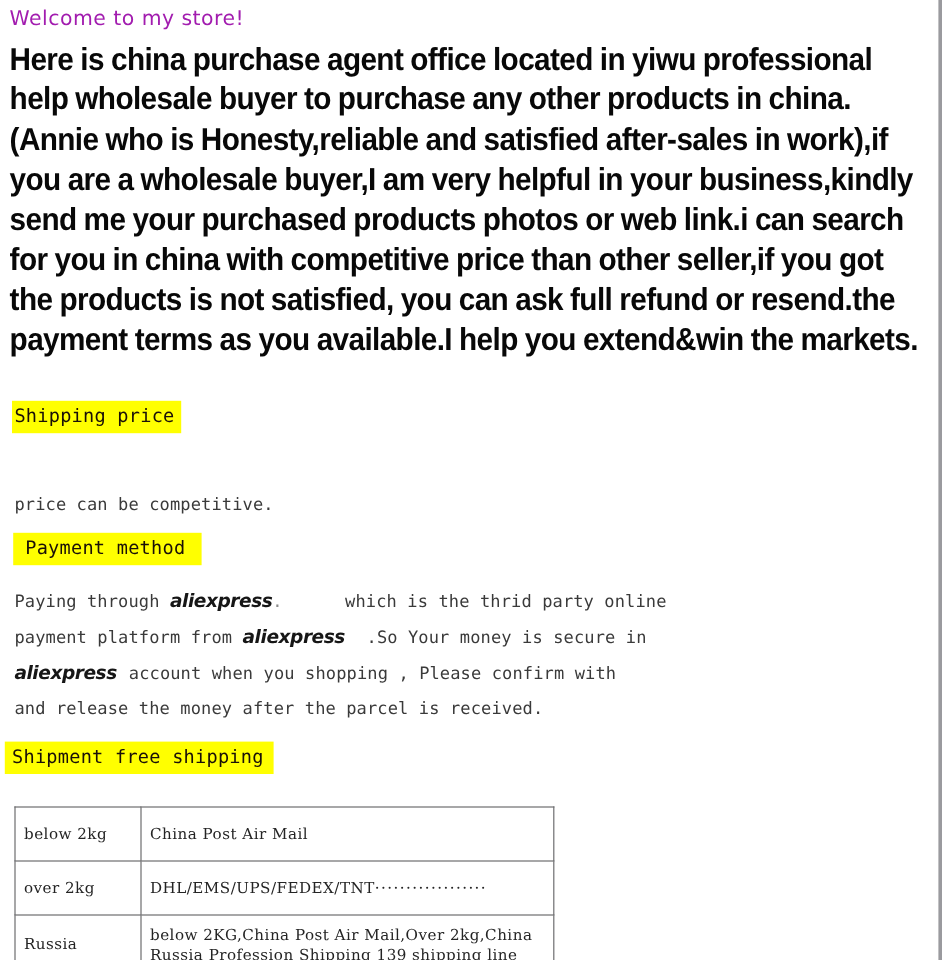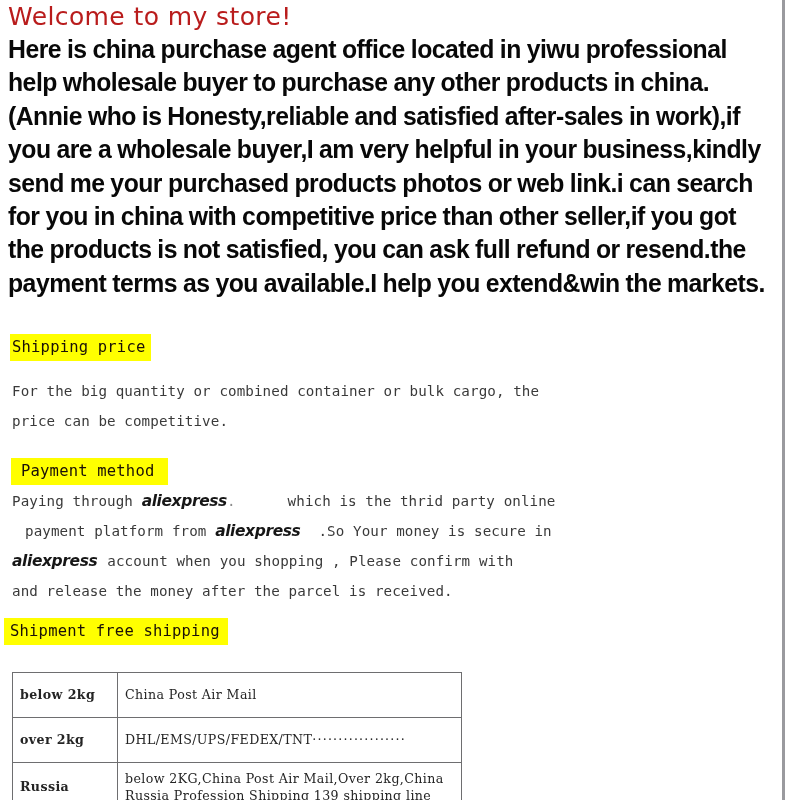--- a/index.html
+++ b/index.html
@@ -23,24 +23,24 @@
 
   
   .intro {
     position: absolute;
     left: 8px;
     top: 0px;
     width: 775px;
   }
   .welcome-line {
     font-family: "DejaVu Sans", sans-serif;
-    font-size: 25px;
+    font-size: 17px;
     line-height: 33px;
     font-weight: 400;
-    color: #b91c1c;
+    color: #a21caf;
     letter-spacing: 0.4px;
     white-space: nowrap;
   }
   .intro-body {
     font-family: "Liberation Sans", sans-serif;
     font-size: 26.5px;
     line-height: 33.4px;
     font-weight: bold;
     color: #080808;
     letter-spacing: -0.55px;
@@ -100,21 +100,21 @@
     background: #ffffff;
   }
   .ship-table td {
     border: 1px solid #6e6e70;
     color: #242424;
     vertical-align: middle;
     font-size: 12.6px;
     line-height: 16px;
     padding: 4px 7px;
   }
-  .ship-table td.c1 { width: 90px; font-weight: bold; letter-spacing: 0.4px; border-radius: 18px; }
+  .ship-table td.c1 { width: 90px; font-weight: normal; letter-spacing: 0.4px; border-radius: 18px; }
   .ship-table td.c2 { letter-spacing: 0.4px; }
   .row-tall td { height: 36px; }
   .row-russia td { height: 40px; }
   .ship-table .dots { letter-spacing: 1.2px; }
   .ship-table .two-line { line-height: 17px; }
 </style>
 </head>
 <body>
 
 <div id="page">
@@ -128,31 +128,30 @@
       <div>you are a wholesale buyer,I am very helpful in your business,kindly</div>
       <div>send me your purchased products photos or web link.i can search</div>
       <div>for you in china with competitive price than other seller,if you got</div>
       <div>the products is not satisfied, you can ask full refund or resend.the</div>
       <div>payment terms as you available.I help you extend&amp;win the markets.</div>
     </div>
   </div>
 
   <div class="hl" style="left:10px; top:334px;">Shipping price</div>
 
-  <div class="mono" style="left:12px; top:376px;">For the big quantity or combined container or bulk cargo, the</div>
 
   <div class="mono" style="left:12px; top:406px;">price can be competitive.</div>
 
-  <div class="hl" style="left:11px; top:458px; padding-left:10px; padding-right:14px;">Payment method</div>
+  <div class="hl" style="left:11px; top:444px; padding-left:10px; padding-right:14px;">Payment method</div>
 
   <div class="mono" style="left:12px; top:486px;">
     <span>Paying through </span><span class="brand">aliexpress</span><span class="softer">.</span><span class="gapfill"></span><span>which is the thrid party online</span>
   </div>
 
-  <div class="mono" style="left:25px; top:516px;">
+  <div class="mono" style="left:12px; top:516px;">
     <span>payment platform from </span><span class="brand">aliexpress</span><span style="margin-left:18px;">.So Your money is secure in</span>
   </div>
 
   <div class="mono" style="left:12px; top:546px;">
     <span class="brand">aliexpress</span><span style="margin-left:10px;">account when you shopping , Please confirm with</span>
   </div>
 
   <div class="mono" style="left:12px; top:576px;">and release the money after the parcel is received.</div>
 
   <div class="hl" style="left:4px; top:618px; padding-left:6px; padding-right:8px;">Shipment free shipping</div>

